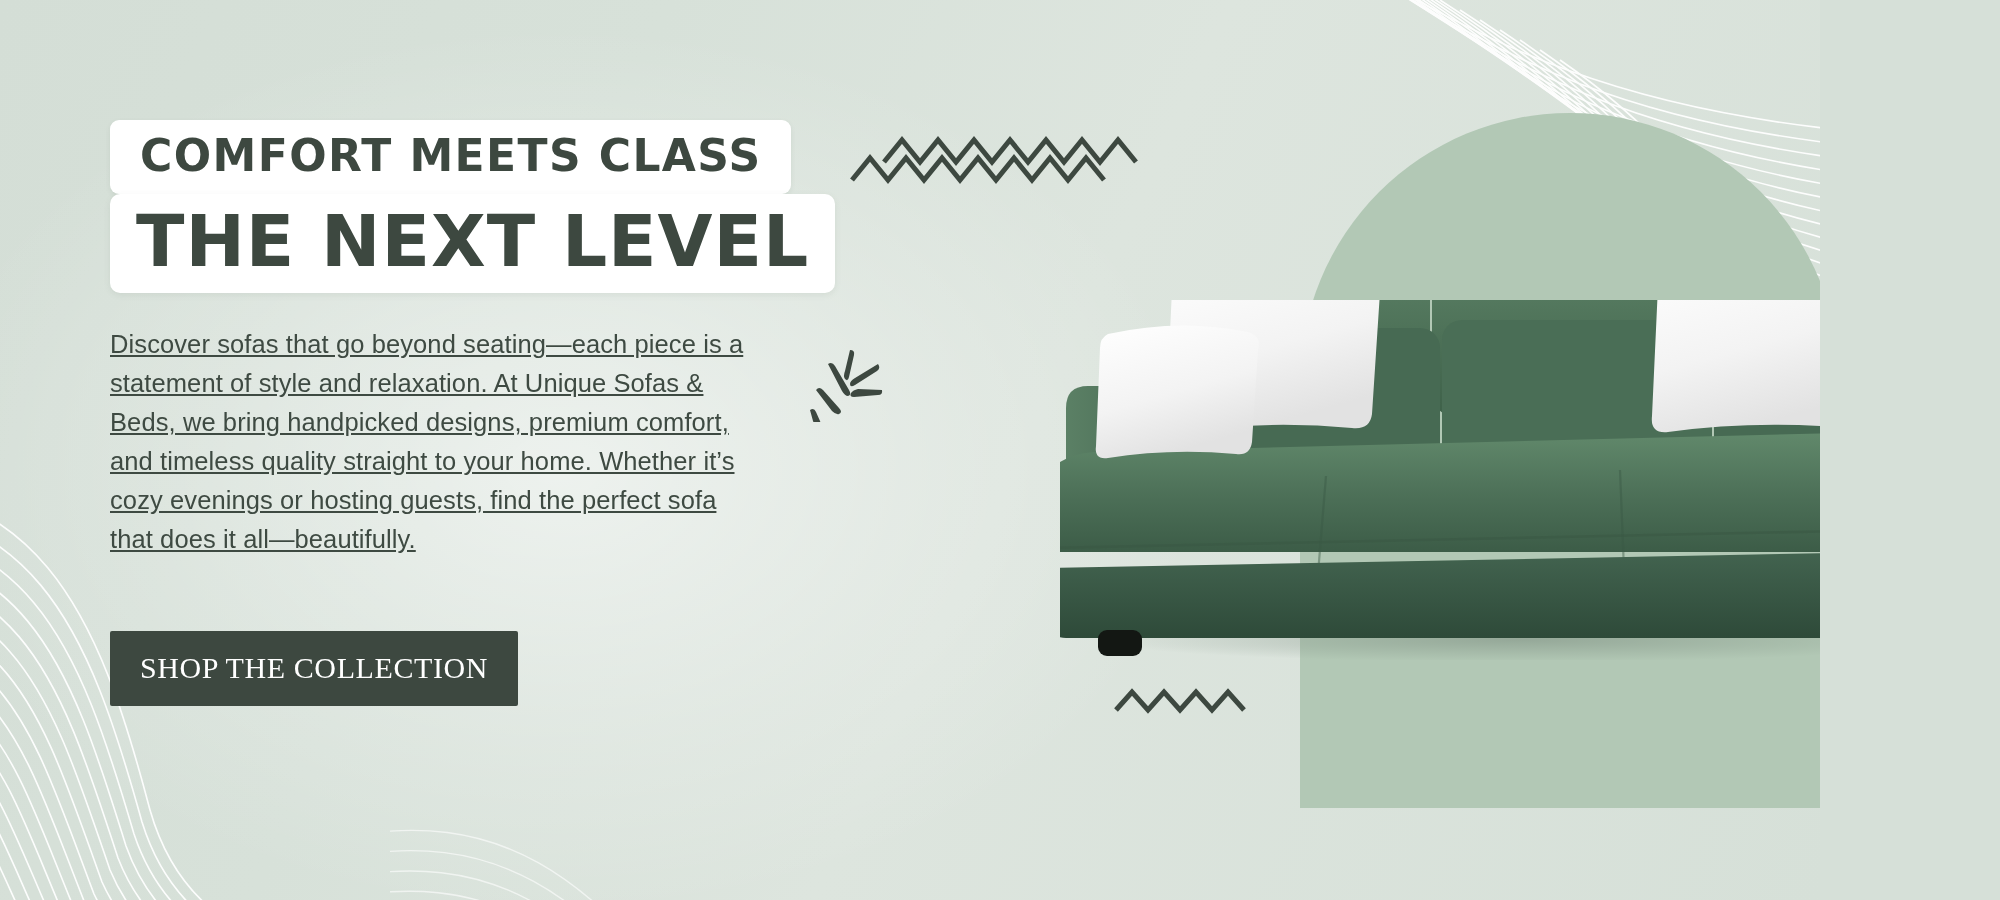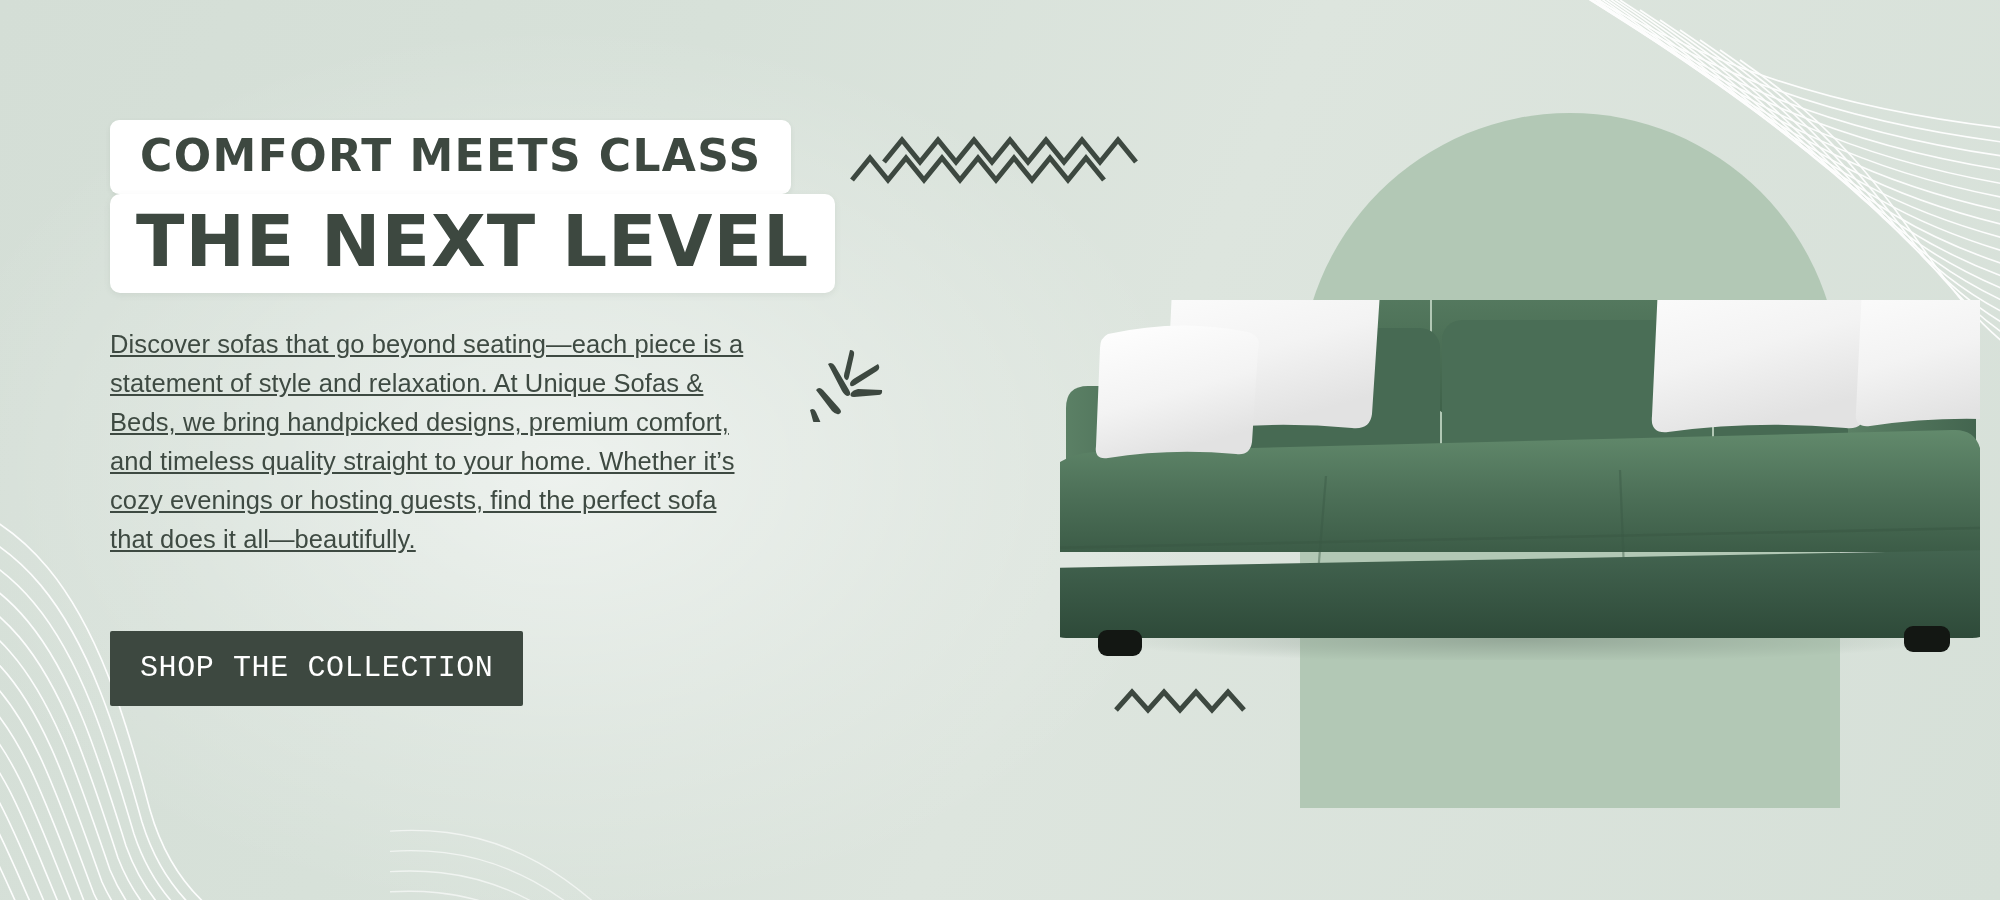--- a/index.html
+++ b/index.html
@@ -2,21 +2,21 @@
 <html><head>
 <meta charset="utf-8">
 <style>
   html,body{margin:0;padding:0;}
   body{
     width:2000px;height:900px;overflow:hidden;
     font-family:"Liberation Sans", sans-serif;
     background:#d6e0d8;
   }
   .banner{
-    position:relative;width:2000px;height:900px;overflow:hidden;
+    position:relative;width:1820px;height:900px;overflow:hidden;
     background:
       radial-gradient(ellipse 900px 620px at 560px 470px, rgba(255,255,255,.55) 0%, rgba(255,255,255,.18) 45%, rgba(255,255,255,0) 72%),
       linear-gradient(115deg,#d4ded6 0%, #d7e1d9 30%, #dde5de 55%, #d6e0d8 100%);
   }
 
   
   .lineart{position:absolute;pointer-events:none;}
   .lineart.tr{right:-20px;top:-40px;width:560px;height:430px;}
   .lineart.bl{left:-150px;bottom:-80px;width:620px;height:500px;}
   .lineart.bm{left:390px;bottom:-220px;width:520px;height:420px;opacity:.75;}
@@ -60,21 +60,21 @@
     font-family:"Liberation Sans", sans-serif;
     letter-spacing:.1px;
     text-decoration:underline;
   }
 
   .cta{
     margin-top:46px;display:inline-block;
     background:#3d4840;color:#ffffff;
     font-size:30px;letter-spacing:.6px;
     padding:20px 30px 21px 30px;border:none;border-radius:2px;
-    font-family:Liberation Mono, monospace;
+    font-family:Liberation Serif, serif;
     cursor:pointer;white-space:nowrap;
   }
 
   
   .sparkle{position:absolute;pointer-events:none;}
   .sparkle.one{left:108px;top:138px;width:70px;height:66px;}
   .sparkle.two{left:808px;top:348px;width:76px;height:74px;}
 
   
   .zig{position:absolute;pointer-events:none;}

